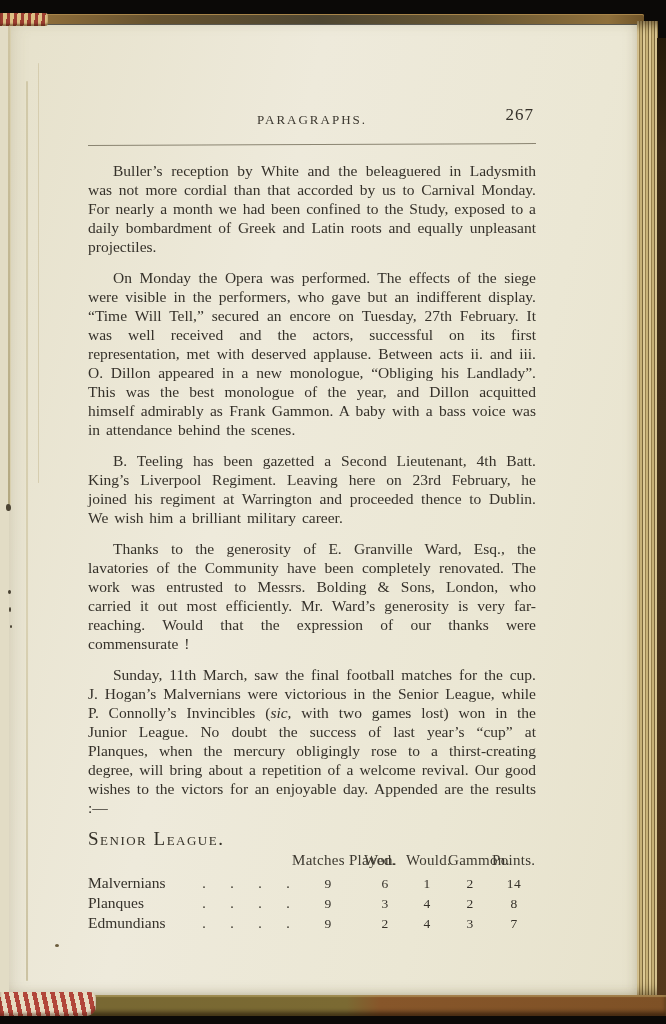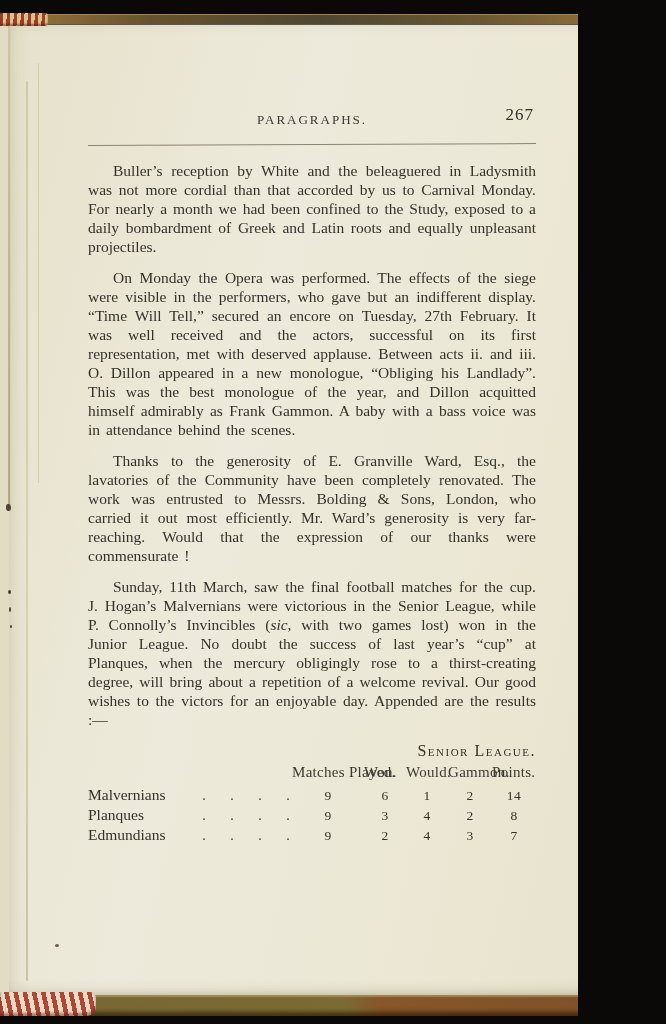--- a/index.html
+++ b/index.html
@@ -1,17 +1,17 @@
 <!DOCTYPE html>
 <html><head>
 <meta charset="utf-8">
 <style>
   html,body{margin:0;padding:0;background:#0b0907;}
   .scene{
-    position:relative;width:578px;height:1024px;overflow:hidden;
+    position:relative;width:666px;height:1024px;overflow:hidden;
     background:#0b0907;
     font-family:"Liberation Serif", serif;
   }
   
   .page{
     position:absolute;left:0;top:23px;width:638px;height:974px;
     background:linear-gradient(103deg,#e6e1cb,#eeeadb 38%,#ebe7d4 72%,#e7e2cc);
     box-shadow:inset 16px 0 24px -14px rgba(110,95,55,.45),
                inset -8px 0 16px -10px rgba(110,95,55,.4),
                inset 0 -10px 16px -12px rgba(90,75,40,.5);
@@ -47,21 +47,21 @@
     transform:rotate(-.25deg);
   }
   .body-text p{
     margin:0 0 12px 0;text-align:justify;text-indent:25px;
     word-spacing:2px;
   }
   .body-text p:first-of-type{margin-top:16px;}
   .body-text i{}
   
   .league-title{
-    text-align:right;font-variant:small-caps;font-size:16px;
+    text-align:left;font-variant:small-caps;font-size:19px;
     letter-spacing:1.5px;color:#353128;margin:2px 0 3px 0;
   }
   table.league{border-collapse:collapse;table-layout:fixed;width:448px;}
   table.league th{
     font-weight:normal;font-size:15px;color:#3d3930;white-space:nowrap;
     text-align:left;padding:0 0 3px 0;letter-spacing:.3px;
   }
   table.league td{padding:0;height:19px;vertical-align:baseline;}
   td.team{font-size:15.5px;text-align:left;}
   td.dots{font-size:14px;text-align:center;word-spacing:21px;color:#3a362d;}
@@ -119,20 +119,21 @@
 
       <div class="header-row">
         <div class="title">PARAGRAPHS.</div>
         <div class="page-num">267</div>
       </div>
       <hr class="rule">
 
       <div class="body-text">
         <p>Buller’s reception by White and the beleaguered in Ladysmith was not more cordial than that accorded by us to Carnival Monday. For nearly a month we had been confined to the Study, exposed to a daily bombardment of Greek and Latin roots and equally unpleasant projectiles.</p>
         <p>On Monday the Opera was performed. The effects of the siege were visible in the performers, who gave but an indifferent display. “Time Will Tell,” secured an encore on Tuesday, 27th February. It was well received and the actors, successful on its first representation, met with deserved applause. Between acts ii. and iii. O. Dillon appeared in a new monologue, “Obliging his Landlady”. This was the best monologue of the year, and Dillon acquitted himself admirably as Frank Gammon. A baby with a bass voice was in attendance behind the scenes.</p>
+        <p>B. Teeling has been gazetted a Second Lieutenant, 4th Batt. King’s Liverpool Regiment. Leaving here on 23rd February, he joined his regiment at Warrington and proceeded thence to Dublin. We wish him a brilliant military career.</p>
         <p>Thanks to the generosity of E. Granville Ward, Esq., the lavatories of the Community have been completely renovated. The work was entrusted to Messrs. Bolding &amp; Sons, London, who carried it out most efficiently. Mr. Ward’s generosity is very far-reaching. Would that the expression of our thanks were commensurate !</p>
         <p><span>Sunday, 11th March, saw the final football matches for the cup. J. Hogan’s Malvernians were victorious in the Senior League, while P. Connolly’s Invincibles (</span><i>sic</i><span>, with two games lost) won in the Junior League. No doubt the success of last year’s “cup” at Planques, when the mercury obligingly rose to a thirst-creating degree, will bring about a repetition of a welcome revival. Our good wishes to the victors for an enjoyable day. Appended are the results :—</span></p>
       </div>
 
       <div class="league-title">Senior League.</div>
 
       <table class="league">
         <colgroup>
           <col style="width:112px">
             <col style="width:92px">

